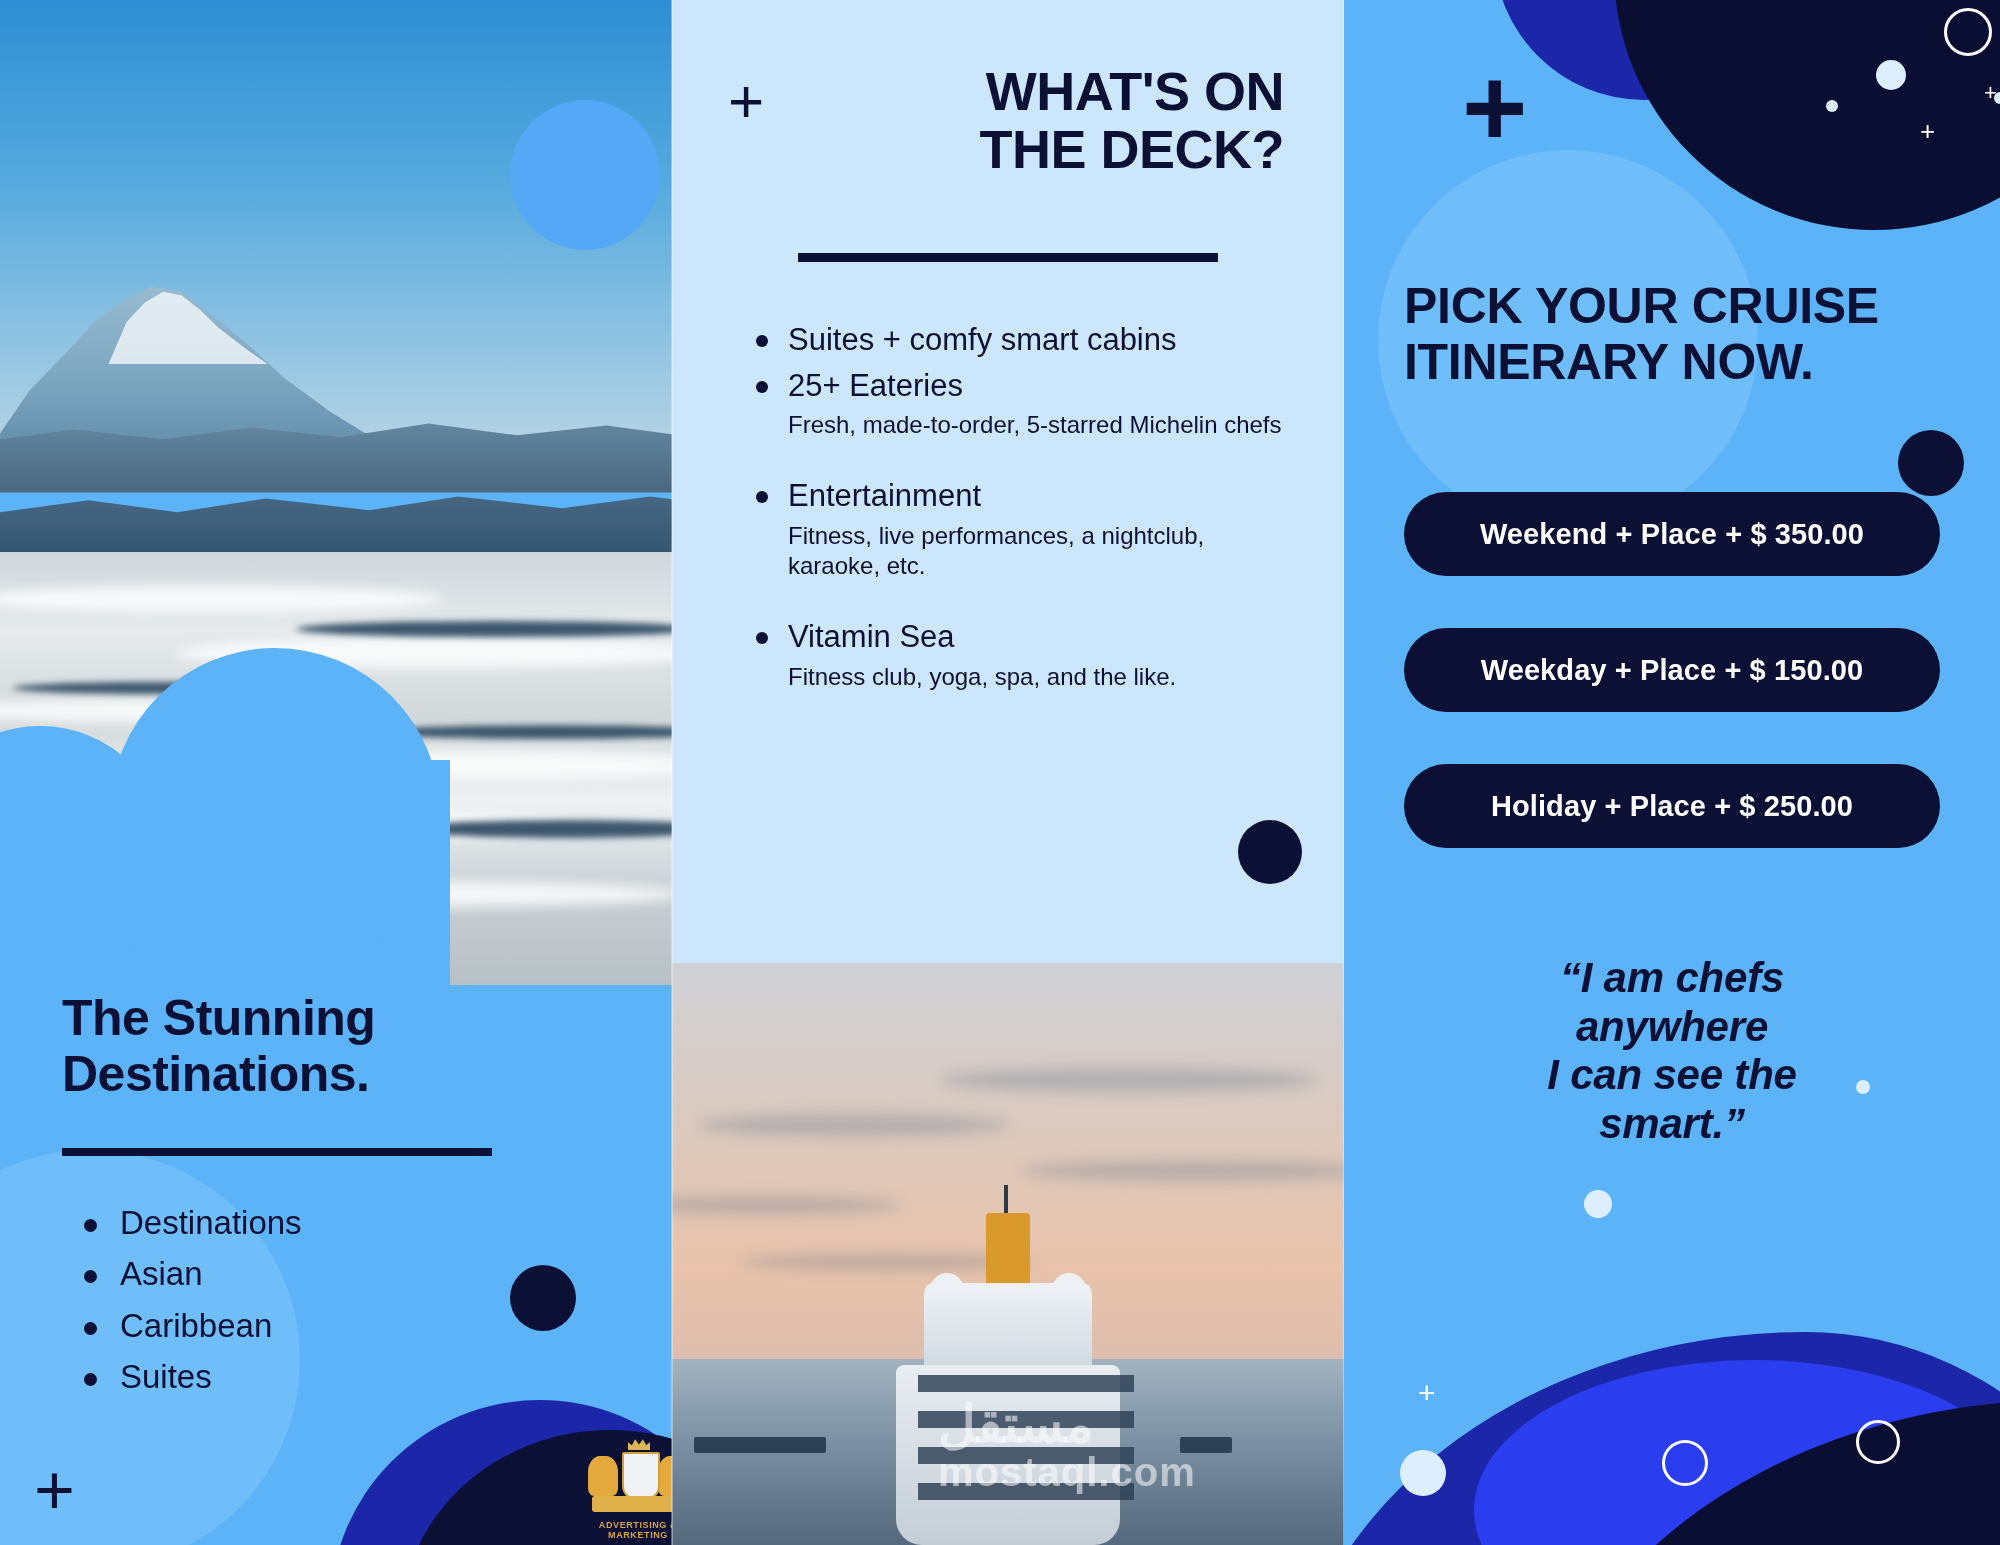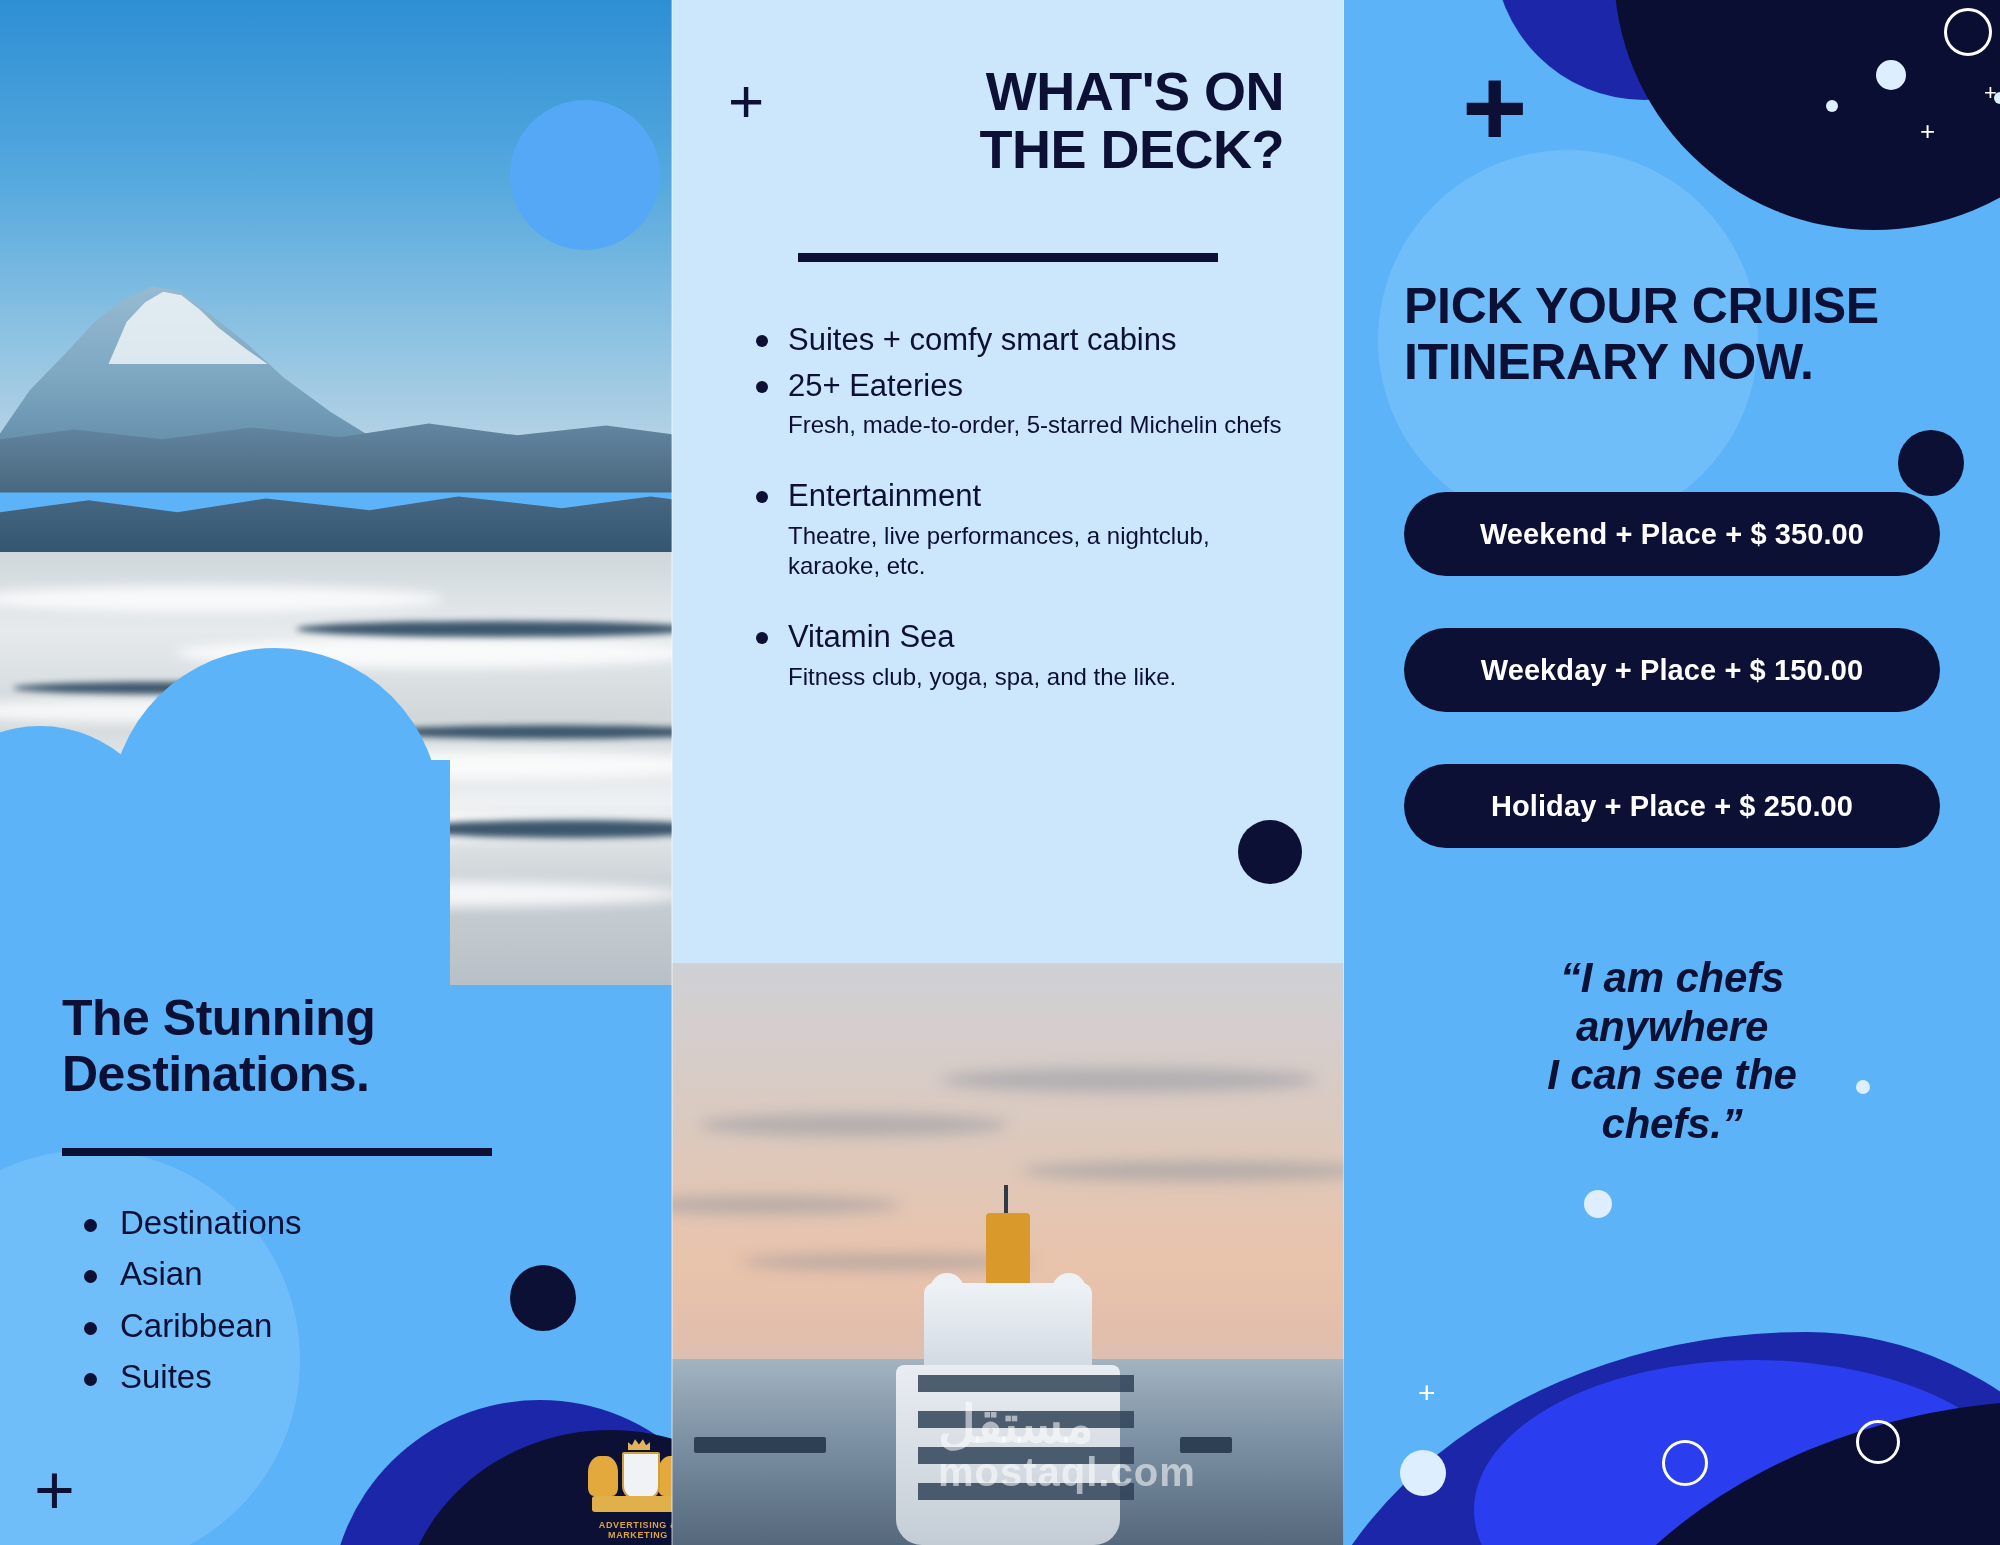--- a/index.html
+++ b/index.html
@@ -195,21 +195,21 @@
       <li>
         <div class="feat-head">Suites + comfy smart cabins</div>
       </li>
       <li>
         <div class="feat-head">25+ Eateries</div>
         <div class="feat-sub">Fresh, made-to-order, 5-starred Michelin chefs</div>
       </li>
       <li class="gap"></li>
       <li>
         <div class="feat-head">Entertainment</div>
-        <div class="feat-sub">Theatre, live performances, a nightclub, karaoke, etc.</div>
+        <div class="feat-sub">Fitness, live performances, a nightclub, karaoke, etc.</div>
       </li>
       <li class="gap"></li>
       <li>
         <div class="feat-head">Vitamin Sea</div>
         <div class="feat-sub">Fitness club, yoga, spa, and the like.</div>
       </li>
     </ul>
 
     <div class="plus plus-mid" style="left:56px;top:70px;">+</div>
   </div>
@@ -261,21 +261,21 @@
       <h2 class="rp-title">PICK YOUR CRUISE ITINERARY NOW.</h2>
 
       <div class="pill p1">Weekend + Place + $ 350.00</div>
       <div class="pill p2">Weekday + Place + $ 150.00</div>
       <div class="pill p3">Holiday + Place + $ 250.00</div>
 
       <div class="quote">
         <span>“I am chefs</span><br>
         <span>anywhere</span><br>
         <span>I can see the</span><br>
-        <span>chefs.”</span>
+        <span>smart.”</span>
       </div>
     </div>
 
     <div class="rw1"></div>
     <div class="rw2"></div>
     <div class="rw3"></div>
 
     <div class="sparkle" style="left:512px;top:1080px;width:14px;height:14px;"></div>
     <div class="sparkle" style="left:240px;top:1190px;width:28px;height:28px;"></div>
     <div class="sparkle" style="left:56px;top:1450px;width:46px;height:46px;"></div>

